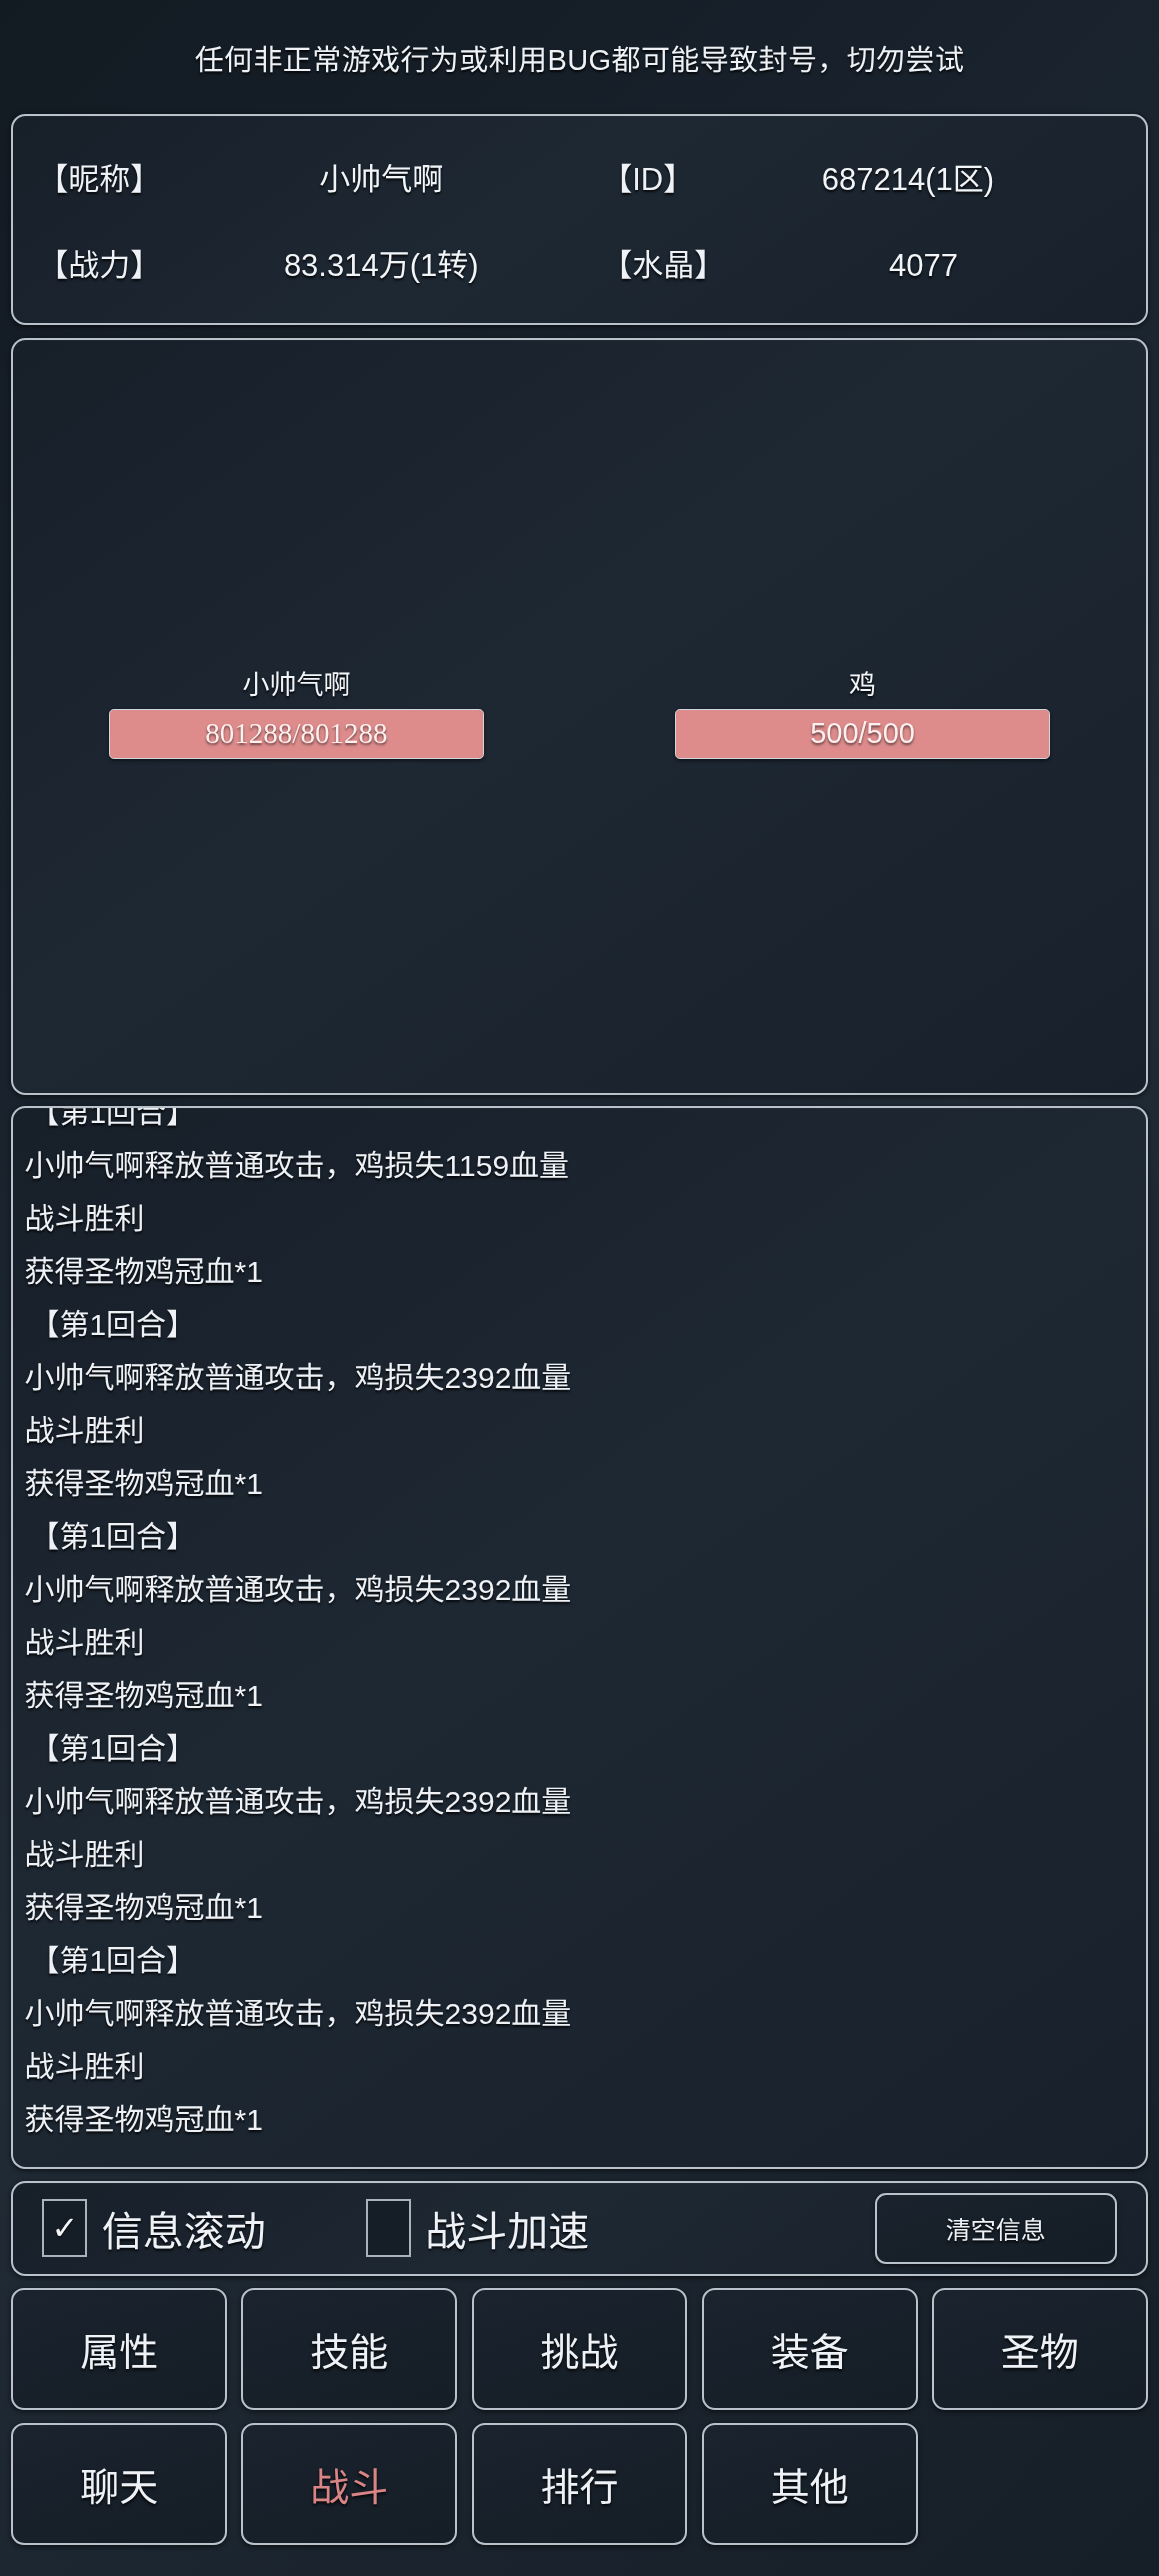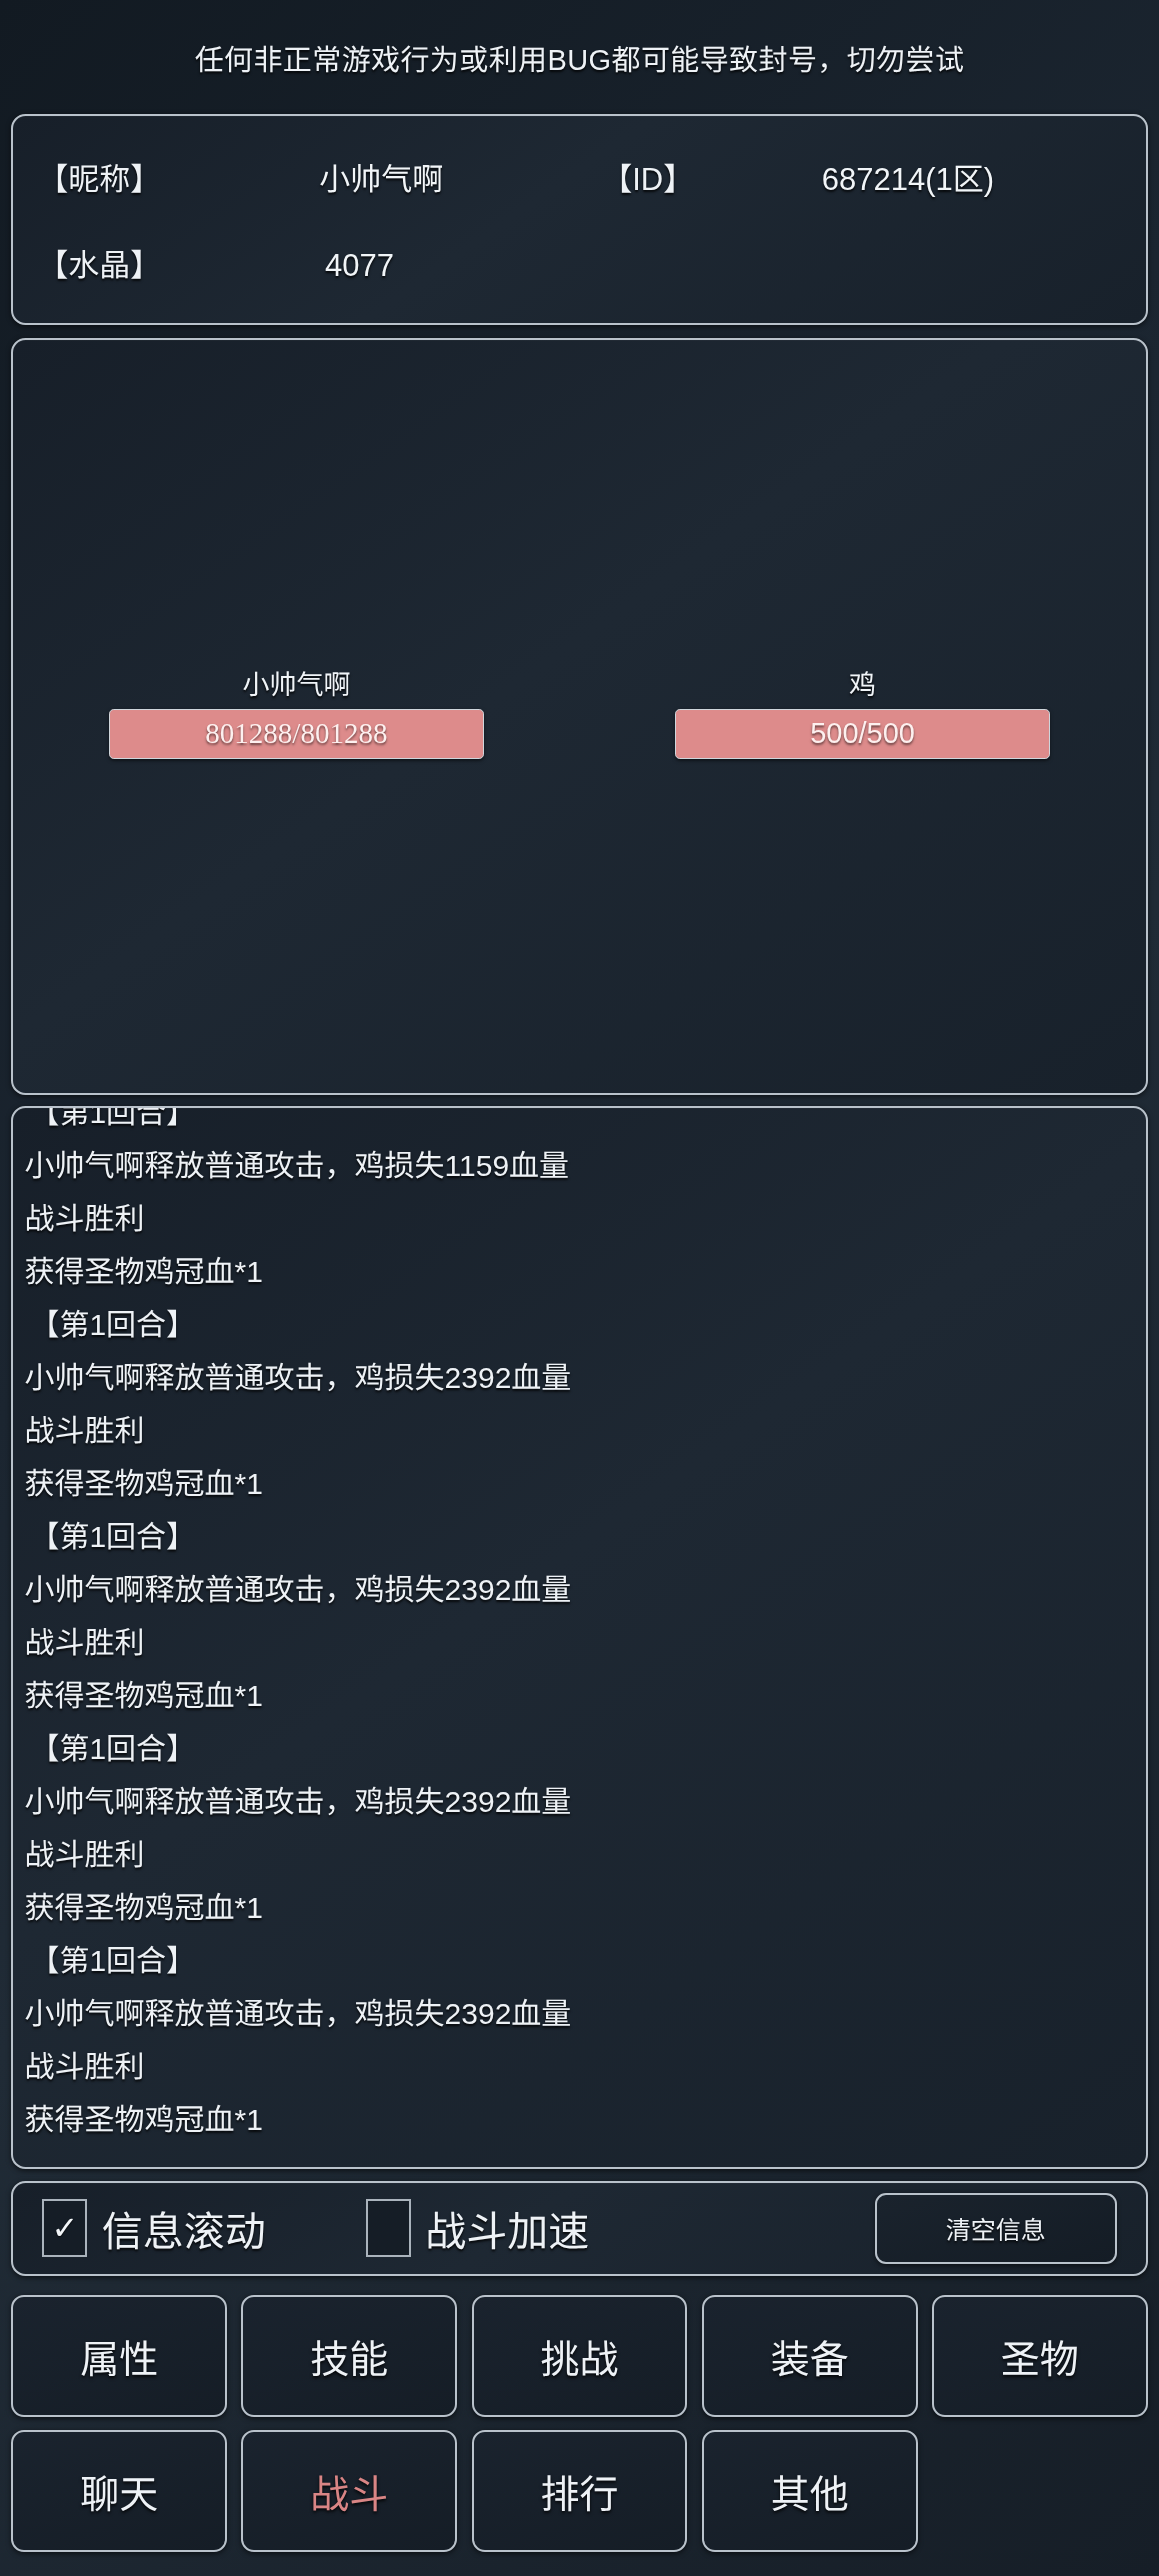--- a/index.html
+++ b/index.html
@@ -206,21 +206,21 @@
     font-size: 25px;
     color: #eef2f6;
     text-shadow: 0 1.6px 2.4px rgba(0,0,0,.85);
     cursor: pointer;
     box-shadow: 0 1.6px 4px rgba(0,0,0,.5);
   }
 
   
   .nav {
     flex: 0 0 auto;
-    margin-top: 19px;
+    margin-top: 12px;
     display: grid;
     grid-template-columns: repeat(5, 1fr);
     grid-auto-rows: 122px;
     gap: 13px 14.5px;
   }
   .nav-btn {
     border: 2.4px solid #b9c2cb;
     border-radius: 13px;
     background: linear-gradient(160deg, #1a232e 0%, #151d26 100%);
     display: flex;
@@ -250,20 +250,24 @@
       <div class="info-cell c1">
         <span class="info-label">【昵称】</span>
         <span class="info-value">小帅气啊</span>
       </div>
       <div class="info-cell c2">
         <span class="info-label">【ID】</span>
         <span class="info-value">687214(1区)</span>
       </div>
     </div>
     <div class="info-row">
+      <div class="info-cell c1">
+        <span class="info-label">【战力】</span>
+        <span class="info-value">83.314万(1转)</span>
+      </div>
       <div class="info-cell c2">
         <span class="info-label">【水晶】</span>
         <span class="info-value">4077</span>
       </div>
     </div>
   </div>
 
   <div class="panel stage-panel">
     <div class="combatants">
       <div class="combatant">

